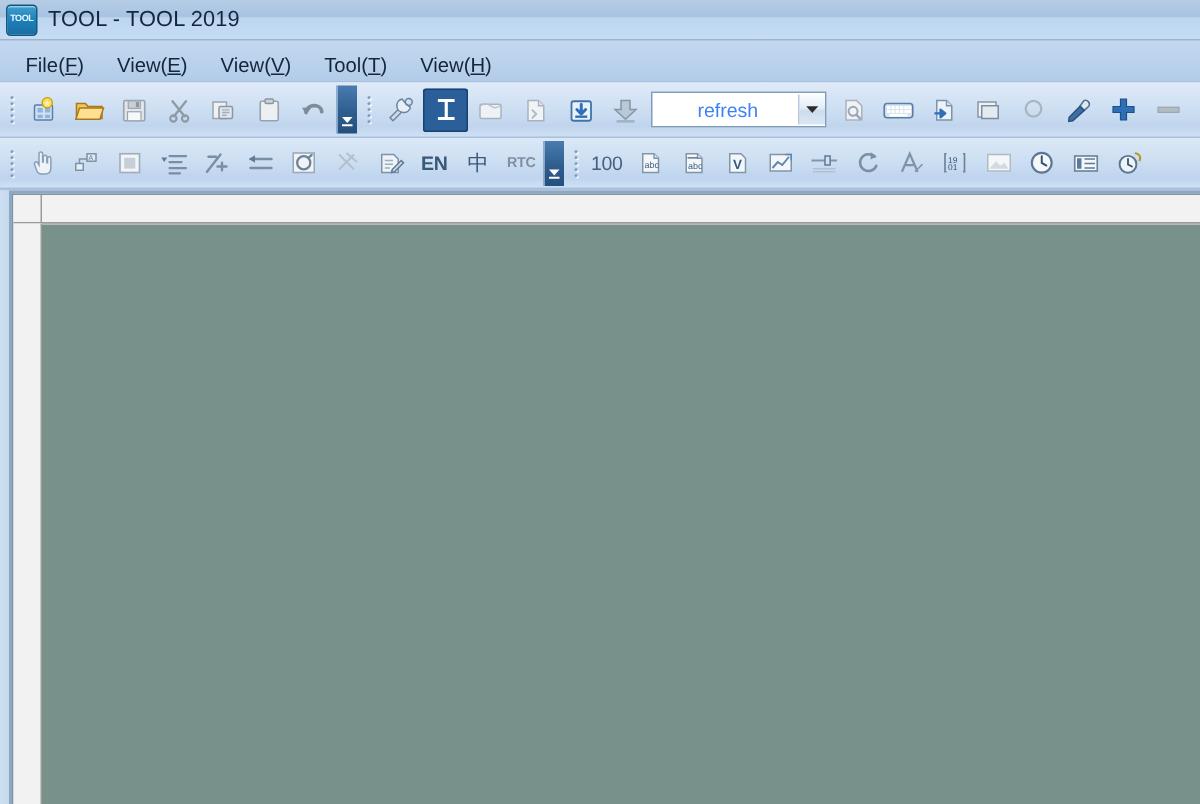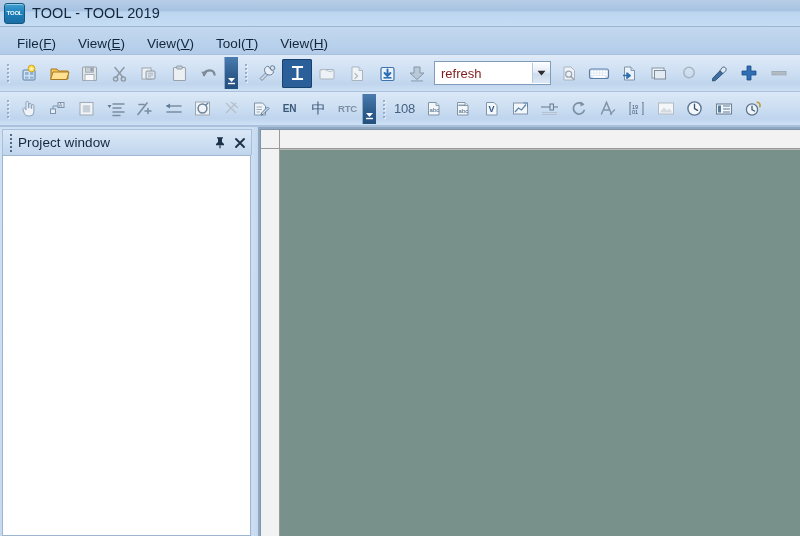--- a/index.html
+++ b/index.html
@@ -60,38 +60,38 @@
   }
   .grip i{width:2px;height:2px;background:#7e9ec2;display:block;border-radius:1px;
     box-shadow:1px 1px 0 rgba(255,255,255,.75);}
 
   .tbtn{
     width:30px;height:29px;flex:0 0 30px;display:flex;align-items:center;justify-content:center;
     position:relative;cursor:default;border-radius:2px;
   }
   .toolbar.r2 .tbtn{height:27px;width:29px;flex-basis:29px;}
   .tbtn svg{display:block;}
-  .tbtn .txt{font-size:10px;font-weight:bold;color:#3a5878;letter-spacing:-.2px;}
+  .tbtn .txt{font-size:13px;font-weight:bold;color:#3a5878;letter-spacing:-.2px;}
   .tbtn .txt.sm{font-size:9.5px;color:#7e8fa3;}
   .tbtn .txt.cn{font-size:14px;color:#3a5878;font-weight:normal;}
   .tbtn.sel{background:#2b5f99;box-shadow:inset 0 0 0 1px #17416e;}
 
   .chev{
     width:13px;height:29px;flex:0 0 13px;display:flex;align-items:flex-end;justify-content:center;
     background:linear-gradient(to bottom,#4a7cb0 0%,#2f5d8e 55%,#24507e 100%);
     border-left:1px solid #8eaccd;padding-bottom:3px;cursor:default;
   }
   .toolbar.r2 .chev{height:27px;}
   .chev svg{display:block;}
 
   .combo{
     width:115px;height:22px;flex:0 0 115px;margin:0 3px 0 2px;display:flex;align-items:center;
     background:#ffffff;border:1px solid #7f9db9;position:relative;
   }
-  .combo .val{font-size:13px;color:#7f1d1d;padding-left:6px;flex:1;overflow:hidden;white-space:nowrap;}
+  .combo .val{font-size:13px;color:#3b82f6;padding-left:6px;flex:1;overflow:hidden;white-space:nowrap;margin-left:24px;}
   .combo .arrow{
     width:17px;height:20px;flex:0 0 17px;display:flex;align-items:center;justify-content:center;
     background:linear-gradient(to bottom,#fbfdff 0%,#e3ecf7 45%,#ccdcee 55%,#dbe7f5 100%);
     border-left:1px solid #b6c9dd;
   }
 
   
   .body{flex:1;display:flex;min-height:0;background:#cddff2;}
 
   
@@ -515,21 +515,21 @@
 
     <div class="grip">
           <i></i>
           <i></i>
           <i></i>
           <i></i>
           <i></i>
         </div>
 
     <div class="tbtn">
-      <span class="txt" style="font-weight:normal;font-size:13px;color:#44617f;">108</span>
+      <span class="txt" style="font-weight:normal;font-size:13px;color:#44617f;">100</span>
     </div>
 
     <div class="tbtn">
       <span>
       <svg width="18" height="19" viewBox="0 0 18 19">
         <path d="M3.5 3.5 H11 L14 6.5 V16 H3.5 Z" fill="#f4f7fa" stroke="#8295a8" stroke-width="1"></path>
         <path d="M11 3.5 V6.5 H14" fill="#dce5ee" stroke="#8295a8" stroke-width=".9"></path>
         <text x="4.6" y="13" font-size="6" fill="#44617f" font-family="sans-serif">abc</text>
       </svg>
           </span>
@@ -639,44 +639,20 @@
         <path d="M14.2 3.2 a3.2 3.2 0 0 1 2.6 4.6" stroke="#b89a28" stroke-width="1.5" fill="none" stroke-linecap="round"></path>
       </svg>
           </span>
     </div>
 
   </div>
   </div>
 
   <div class="body">
 
-    <div class="dock">
-      <div class="dock-head">
-        <div class="dock-grip">
-            <i></i>
-            <i></i>
-            <i></i>
-            <i></i>
-            <i></i>
-          </div>
-        <div class="dock-title">Project window</div>
-        <div class="dock-btn">
-          <svg width="12" height="13" viewBox="0 0 12 13">
-            <path d="M3 1.2 H9 V2.6 H8 V6 L10 8 V9.2 H2 V8 L4 6 V2.6 H3 Z" fill="#1d3149"></path>
-            <path d="M6 9.2 V12.2" stroke="#1d3149" stroke-width="1.2"></path>
-          </svg>
-        </div>
-        <div class="dock-btn">
-          <svg width="12" height="12" viewBox="0 0 12 12">
-            <path d="M2 2 L10 10 M10 2 L2 10" stroke="#1d3149" stroke-width="1.9" stroke-linecap="round"></path>
-          </svg>
-        </div>
-      </div>
-      <div class="dock-body"></div>
-    </div>
 
     <div class="splitter"></div>
 
     <div class="main">
       <div class="mdi">
         <div class="ruler-top">
           <div class="ruler-corner"></div>
           <div class="ruler-strip"></div>
         </div>
         <div class="canvas-row">

